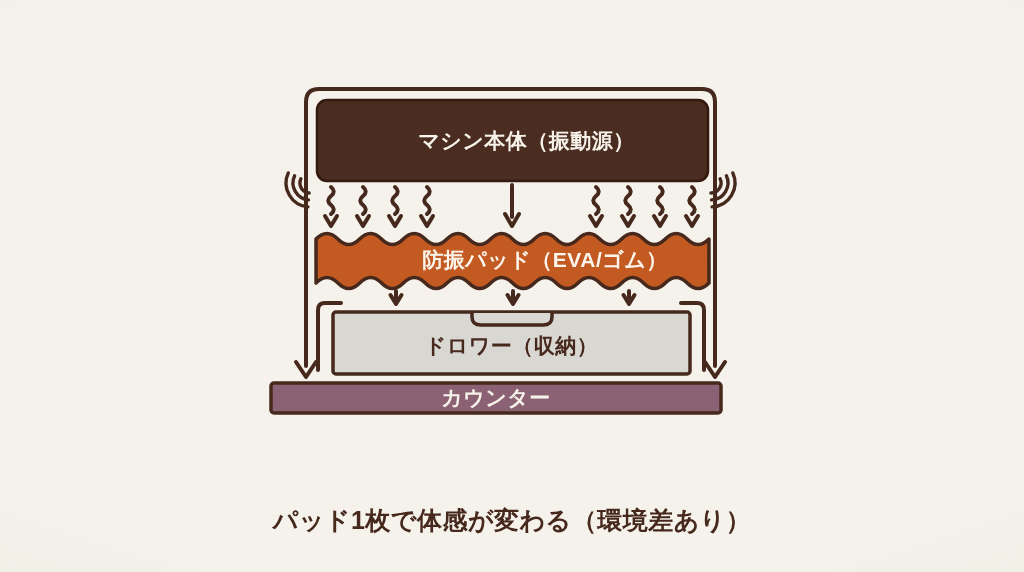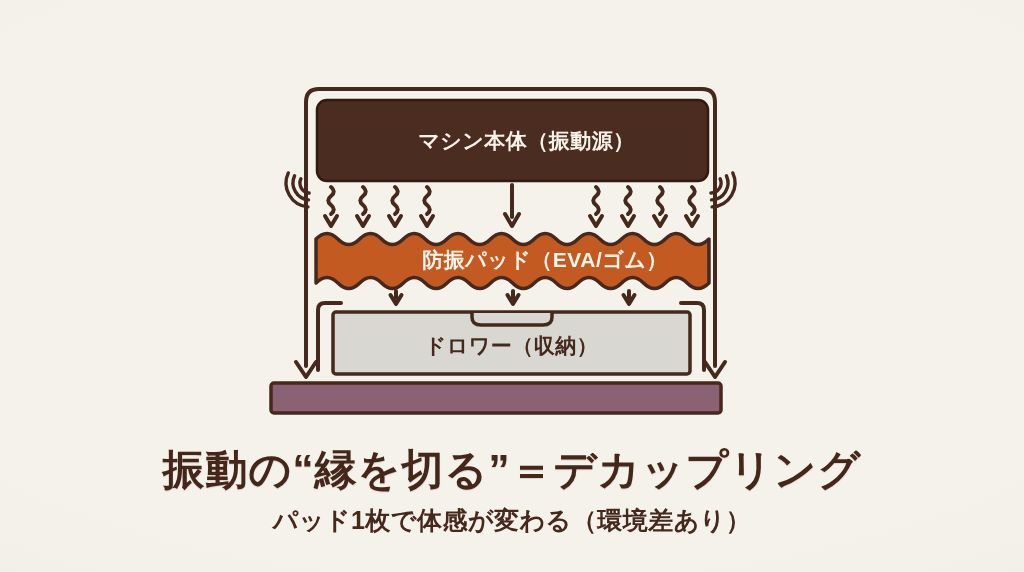--- a/index.html
+++ b/index.html
@@ -133,15 +133,15 @@
 
     <rect class="outlined" x="333" y="312" width="357" height="62" rx="3" fill="#d8d7d2"></rect>
     <path class="outlined" d="M472 313 L472 317 Q472 325 481 325 L543 325 Q552 325 552 317 L552 313" fill="#d8d7d2"></path>
 
     <rect class="outlined" x="271" y="383" width="450" height="30" rx="3" fill="#8a6274"></rect>
   </svg>
 
   <div class="lbl machine">マシン本体（振動源）</div>
   <div class="lbl pad">防振パッド（EVA/ゴム）</div>
   <div class="lbl drawer">ドロワー（収納）</div>
-  <div class="title">振動の“縁を切る”＝デカップリング</div>
+  <div class="lbl counter">カウンター</div>
   <div class="subtitle">パッド1枚で体感が変わる（環境差あり）</div>
 </div>
 
 </body></html>

